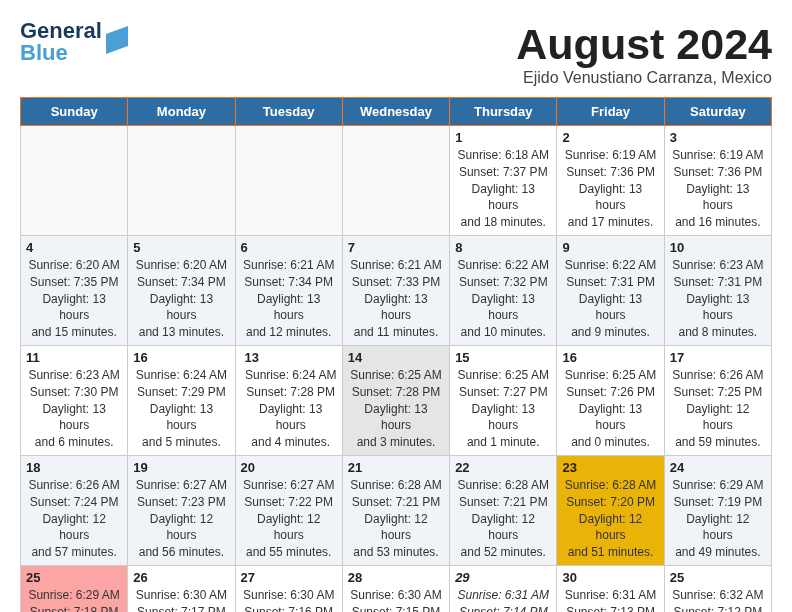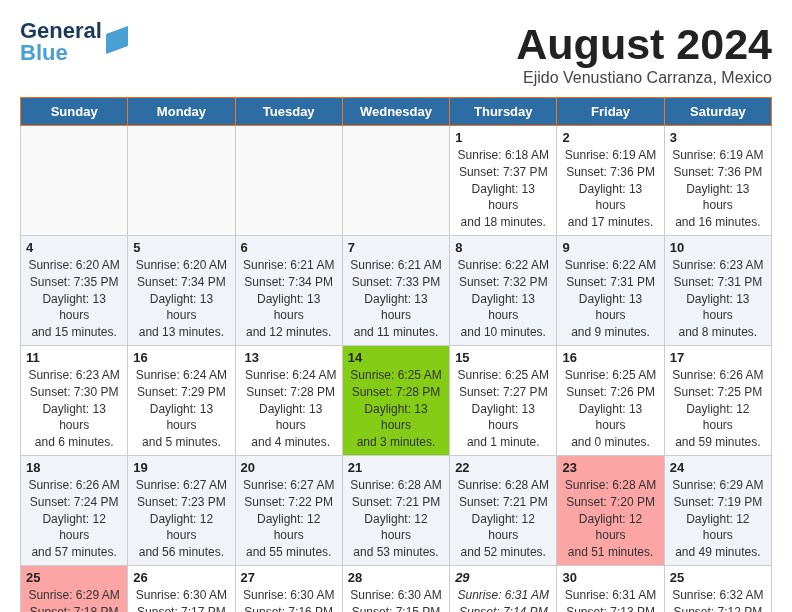--- a/index.html
+++ b/index.html
@@ -180,21 +180,21 @@
             <div class="day-info">Sunrise: 6:23 AM<br>Sunset: 7:30 PM<br>Daylight: 13 hours<br>and 6 minutes.</div>
           </td>
           <td style="background-color: rgb(255, 255, 255);">
             <span class="day-number">16</span>
             <div class="day-info">Sunrise: 6:24 AM<br>Sunset: 7:29 PM<br>Daylight: 13 hours<br>and 5 minutes.</div>
           </td>
           <td style="background-color: rgb(255, 255, 255); padding-left: 9px;">
             <span class="day-number">13</span>
             <div class="day-info">Sunrise: 6:24 AM<br>Sunset: 7:28 PM<br>Daylight: 13 hours<br>and 4 minutes.</div>
           </td>
-          <td style="background-color: #84cc16;">
+          <td style="background-color: #e5e5e5;">
             <span class="day-number">14</span>
             <div class="day-info">Sunrise: 6:25 AM<br>Sunset: 7:28 PM<br>Daylight: 13 hours<br>and 3 minutes.</div>
           </td>
           <td style="background-color: rgb(255, 255, 255);">
             <span class="day-number">15</span>
             <div class="day-info">Sunrise: 6:25 AM<br>Sunset: 7:27 PM<br>Daylight: 13 hours<br>and 1 minute.</div>
           </td>
           <td style="background-color: rgb(255, 255, 255);">
             <span class="day-number">16</span>
             <div class="day-info">Sunrise: 6:25 AM<br>Sunset: 7:26 PM<br>Daylight: 13 hours<br>and 0 minutes.</div>
@@ -218,21 +218,21 @@
             <div class="day-info">Sunrise: 6:27 AM<br>Sunset: 7:22 PM<br>Daylight: 12 hours<br>and 55 minutes.</div>
           </td>
           <td style="background-color: rgb(240, 244, 248);">
             <span class="day-number">21</span>
             <div class="day-info">Sunrise: 6:28 AM<br>Sunset: 7:21 PM<br>Daylight: 12 hours<br>and 53 minutes.</div>
           </td>
           <td style="background-color: rgb(240, 244, 248);">
             <span class="day-number">22</span>
             <div class="day-info">Sunrise: 6:28 AM<br>Sunset: 7:21 PM<br>Daylight: 12 hours<br>and 52 minutes.</div>
           </td>
-          <td style="background-color: #fca5a5;">
+          <td style="background-color: #eab308;">
             <span class="day-number">23</span>
             <div class="day-info">Sunrise: 6:28 AM<br>Sunset: 7:20 PM<br>Daylight: 12 hours<br>and 51 minutes.</div>
           </td>
           <td style="background-color: rgb(240, 244, 248);">
             <span class="day-number">24</span>
             <div class="day-info">Sunrise: 6:29 AM<br>Sunset: 7:19 PM<br>Daylight: 12 hours<br>and 49 minutes.</div>
           </td>
         </tr>
         <tr class="week-row">
           <td style="background-color: #fca5a5;">

